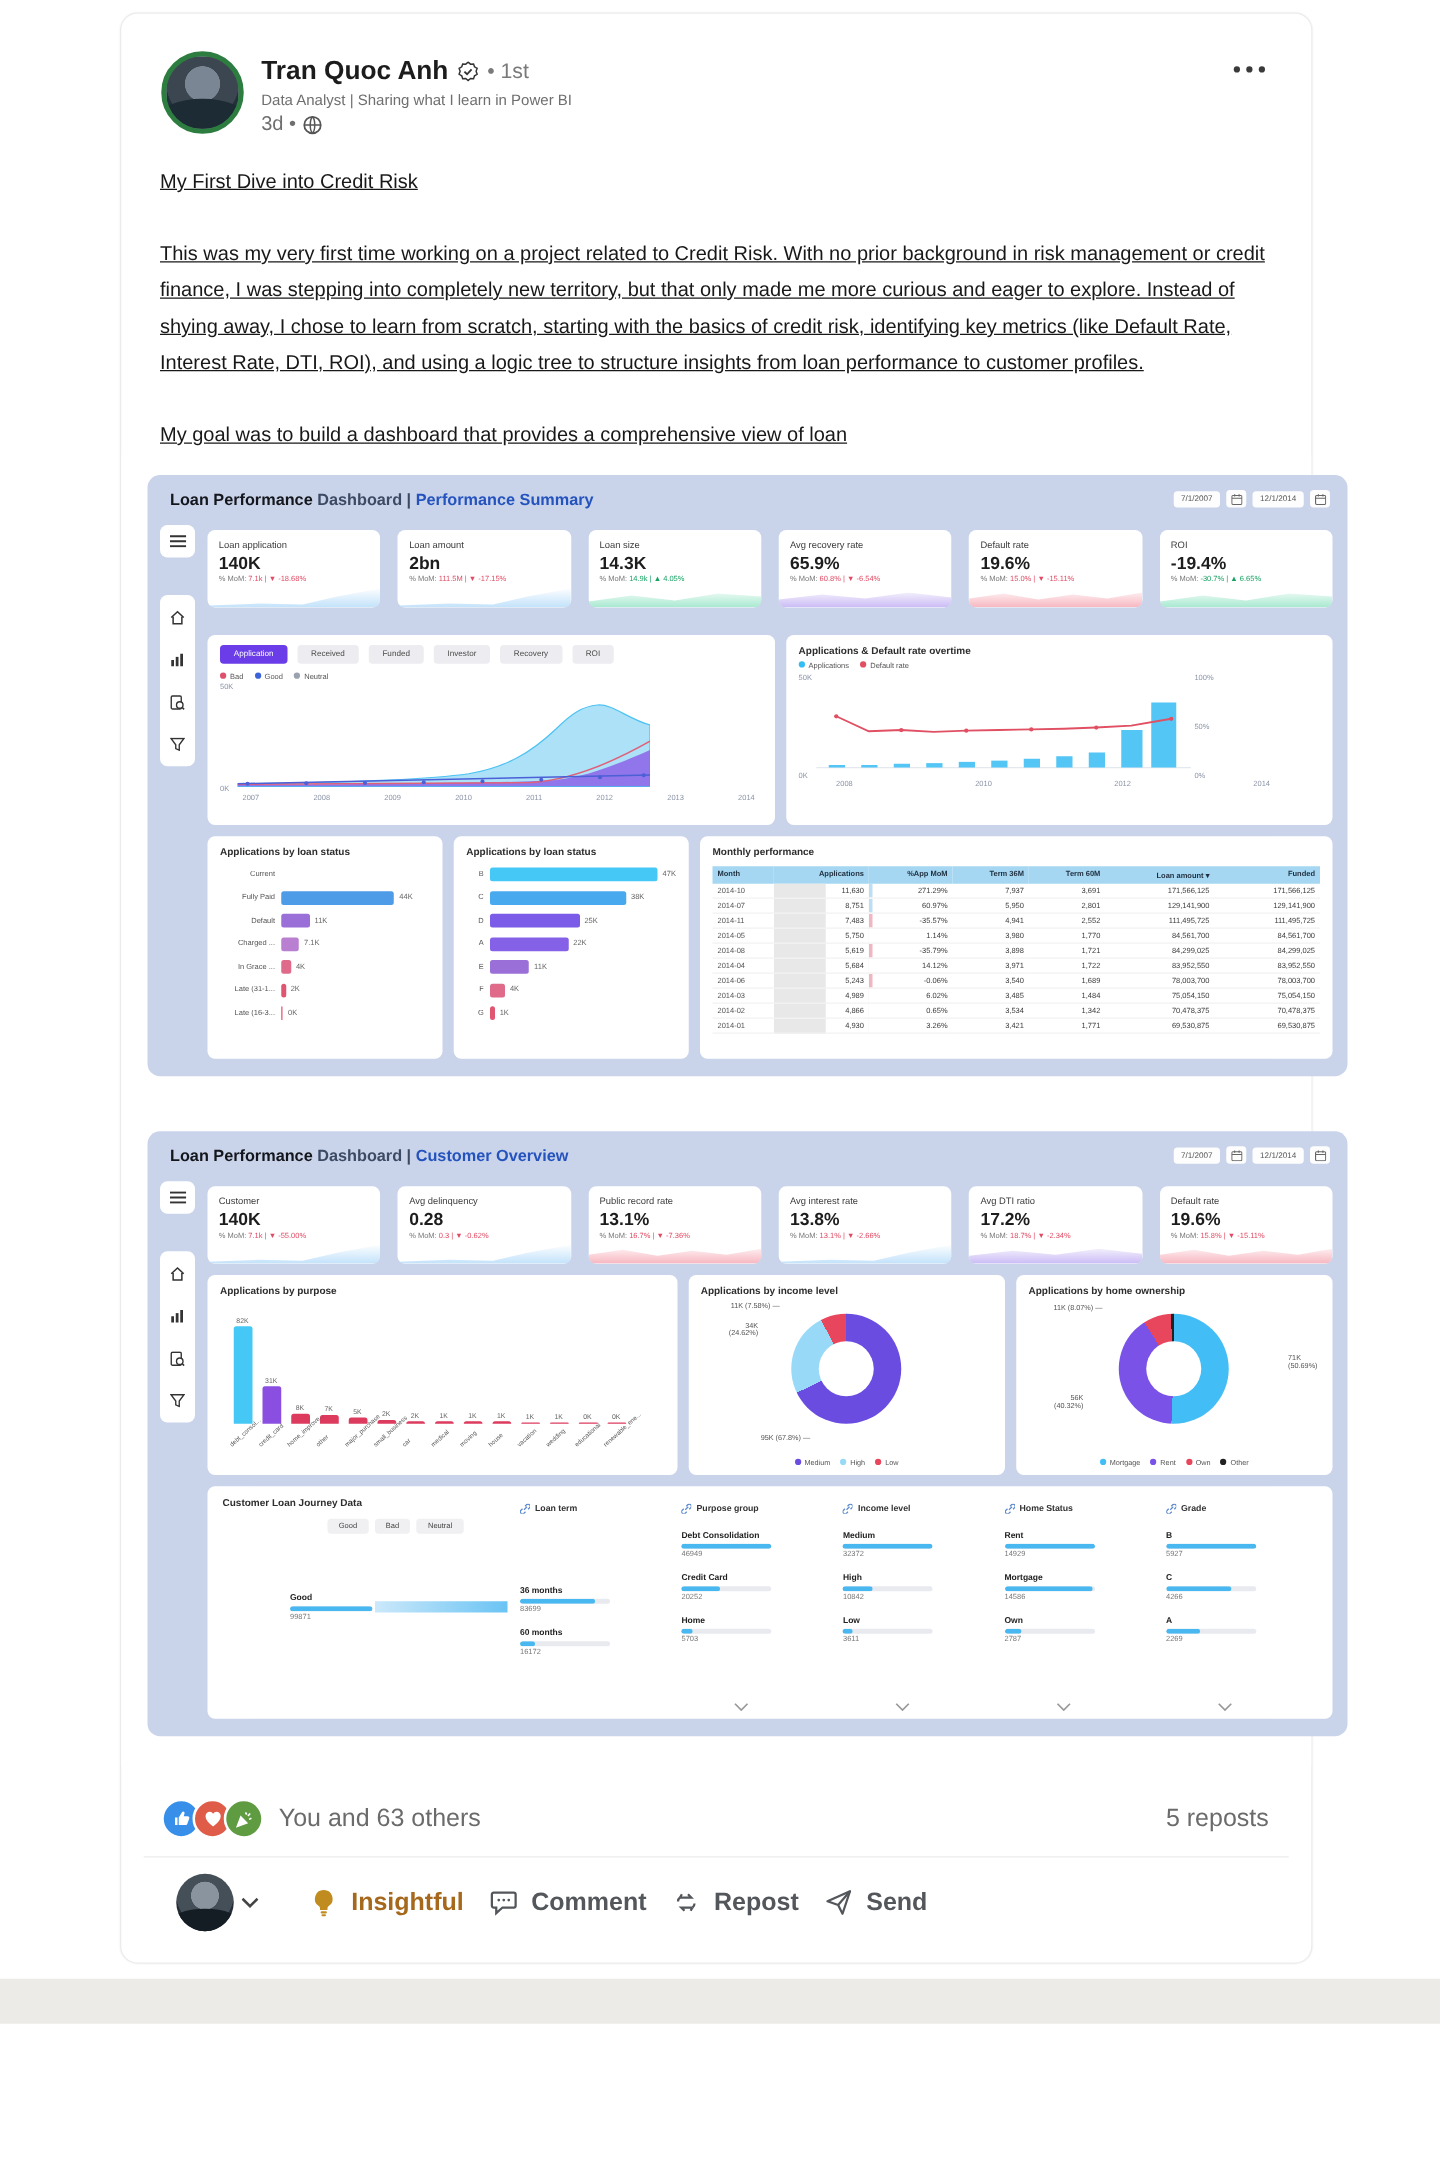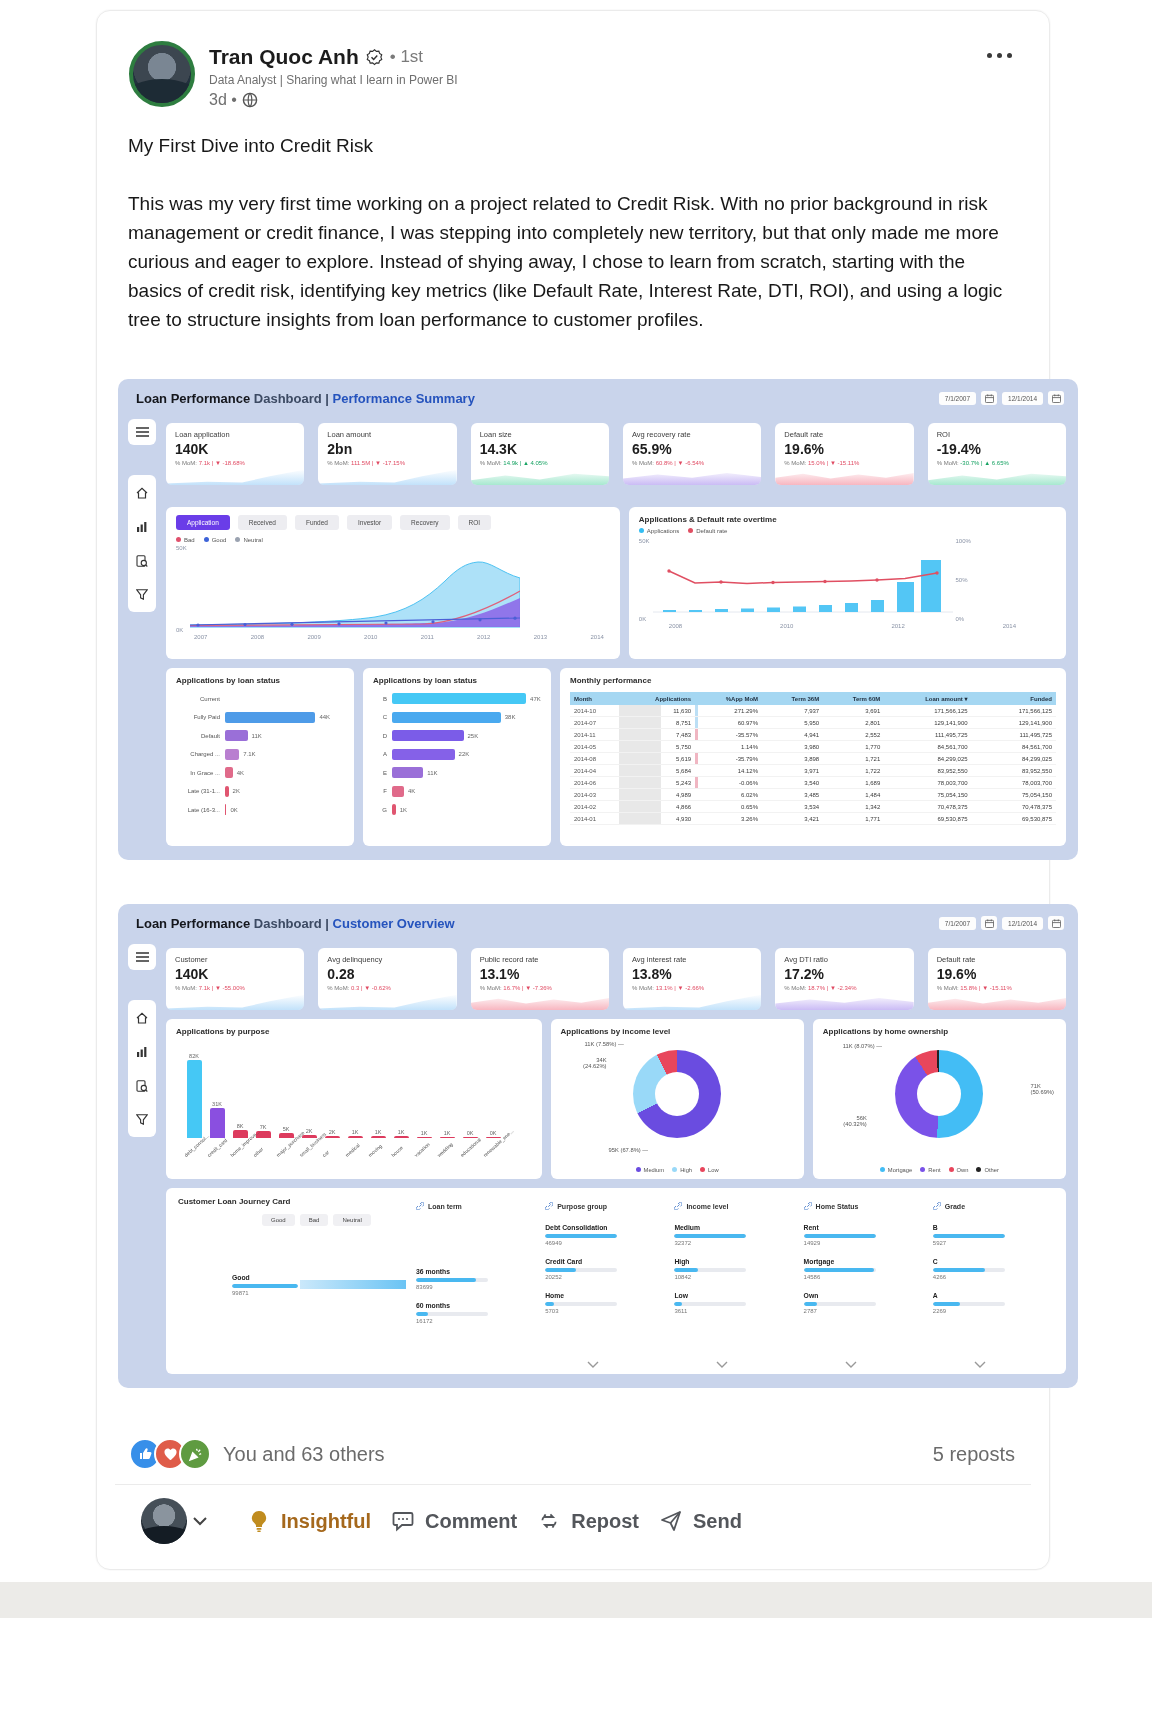--- a/index.html
+++ b/index.html
@@ -19,21 +19,21 @@
   .author-line { display:flex; align-items:center; gap:7px; }
   .author-name { font-size:21px; font-weight:bold; color:#1c1c1c; }
   .degree { font-size:17px; color:#7a7a7a; }
   .headline { font-size:12px; color:#6f6f6f; margin-top:4px; }
   .time-line { font-size:16px; color:#6f6f6f; margin-top:4px; display:flex; align-items:center; gap:5px; }
   .more-btn { position:absolute; right:30px; top:32px; width:40px; height:24px; cursor:pointer;
     display:flex; gap:5px; align-items:center; justify-content:center; }
   .more-btn i { width:5px; height:5px; border-radius:50%; background:#3a3a3a; }
 
   
-  .post-text { padding:22px 30px 0 31px; font-size:19px; line-height:29px; color:#181818; }
+  .post-text { padding:22px 30px 0 31px; font-size:16px; line-height:29px; color:#181818;text-decoration:underline; }
   .post-title { margin-bottom:29px; }
   .post-p { margin-bottom:29px; }
   .clip-line { height:25px; overflow:hidden; }
 
   
   .post-image { margin-top:5px; padding:16px 0 24px 21px; background:#fff; }
   .dash { width:960px; background:#c9d4eb; border-radius:10px; position:relative; }
   .dash + .dash { margin-top:44px; }
   .dash-header { display:flex; align-items:center; height:38px; padding:0 14px 0 18px; }
   .dash-title { font-size:13px; font-weight:bold; color:#3c4a63; }
@@ -181,20 +181,21 @@
     <div class="more-btn">
         <i></i>
         <i></i>
         <i></i>
       </div>
   </div>
 
   <div class="post-text">
     <div class="post-title">My First Dive into Credit Risk</div>
     <div class="post-p">This was my very first time working on a project related to Credit Risk. With no prior background in risk management or credit finance, I was stepping into completely new territory, but that only made me more curious and eager to explore. Instead of shying away, I chose to learn from scratch, starting with the basics of credit risk, identifying key metrics (like Default Rate, Interest Rate, DTI, ROI), and using a logic tree to structure insights from loan performance to customer profiles.</div>
+    <div class="clip-line">My goal was to build a dashboard that provides a comprehensive view of loan</div>
   </div>
 
   <div class="post-image">
 
     <div class="dash">
       <div class="dash-header">
         <div class="dash-title">
           <span class="t-black">Loan Performance</span>
           <span>Dashboard |</span>
           <span class="t-accent">Performance Summary</span>
@@ -815,21 +816,21 @@
               <div class="donut-legend">
                 <span><span class="dot" style="background:#43bdf5"></span><span>Mortgage</span></span>
                 <span><span class="dot" style="background:#7a52e8"></span><span>Rent</span></span>
                 <span><span class="dot" style="background:#e8465c"></span><span>Own</span></span>
                 <span><span class="dot" style="background:#222"></span><span>Other</span></span>
               </div>
             </div>
           </div>
 
           <div class="chart-card flow-card">
-            <div class="chart-title">Customer Loan Journey Card</div>
+            <div class="chart-title">Customer Loan Journey Data</div>
             <div class="flow-chips">
               <span class="chip">Good</span>
               <span class="chip">Bad</span>
               <span class="chip">Neutral</span>
             </div>
             <div class="flow-root">
               <div class="node-name">Good</div>
               <div class="node-bar">
                   <span class="node-fill" style="width:100%"></span>
                 </div>

